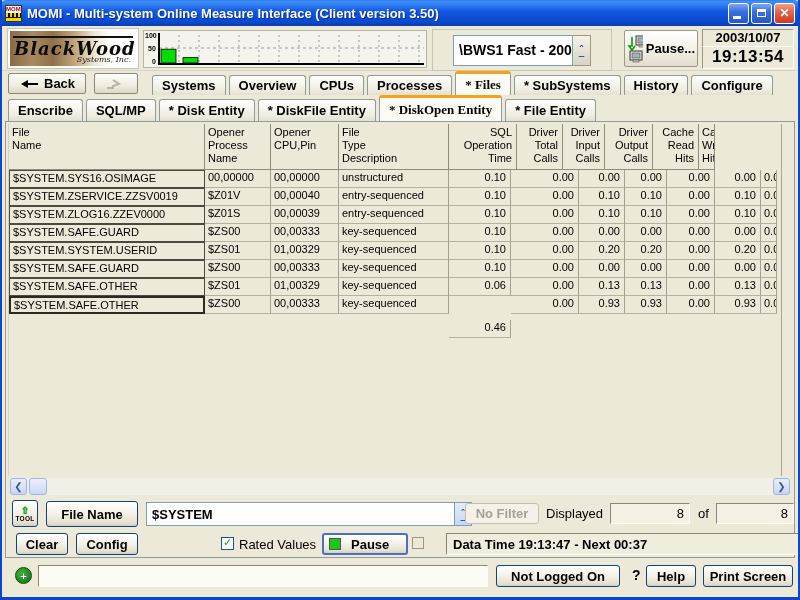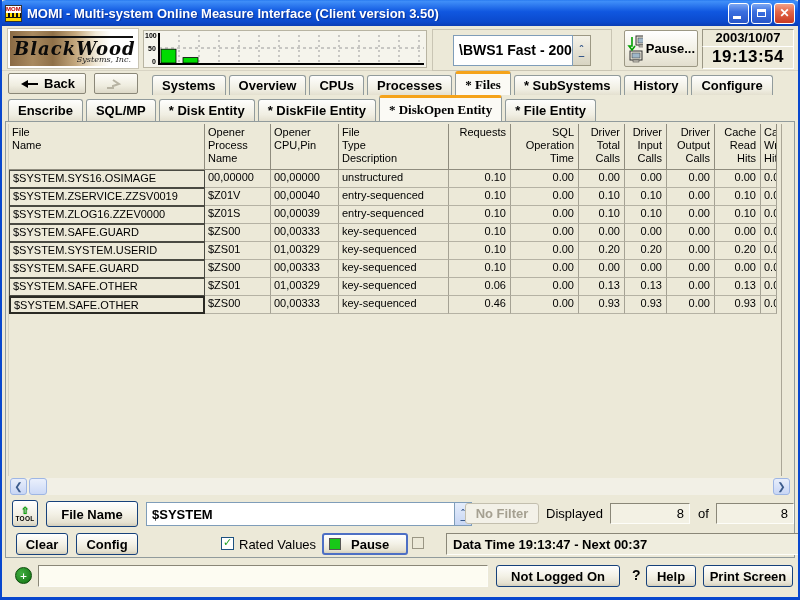--- a/index.html
+++ b/index.html
@@ -263,23 +263,20 @@
             </div>
             <div class="gcell" style="width: 68px;">
               <div>Opener</div>
               <div>CPU,Pin</div>
             </div>
             <div class="gcell" style="width: 110px;">
               <div>File</div>
               <div>Type</div>
               <div>Description</div>
             </div>
-            <div class="gcell num" style="width: 62px;">
-              <div>Requests</div>
-            </div>
             <div class="gcell num" style="width: 68px;">
               <div>SQL</div>
               <div>Operation</div>
               <div>Time</div>
             </div>
             <div class="gcell num" style="width: 46px;">
               <div>Driver</div>
               <div>Total</div>
               <div>Calls</div>
             </div>
@@ -393,21 +390,21 @@
             <div class="gcell num" style="width: 42px;">0.13</div>
             <div class="gcell num" style="width: 48px;">0.00</div>
             <div class="gcell num" style="width: 46px;">0.13</div>
             <div class="gcell" style="width: 16px;">0.00</div>
           </div>
           <div class="grow">
             <div class="gcell filecell focus" style="width: 196px;">$SYSTEM.SAFE.OTHER</div>
             <div class="gcell" style="width: 66px;">$ZS00</div>
             <div class="gcell" style="width: 68px;">00,00333</div>
             <div class="gcell" style="width: 110px;">key-sequenced</div>
-            <div class="gcell num" style="width: 62px;">0.46</div>
+            <div class="gcell num" style="width: 62px; margin-top: 24px;">0.46</div>
             <div class="gcell num" style="width: 68px;">0.00</div>
             <div class="gcell num" style="width: 46px;">0.93</div>
             <div class="gcell num" style="width: 42px;">0.93</div>
             <div class="gcell num" style="width: 48px;">0.00</div>
             <div class="gcell num" style="width: 46px;">0.93</div>
             <div class="gcell" style="width: 16px;">0.00</div>
           </div>
         </div>
     </div>
 

